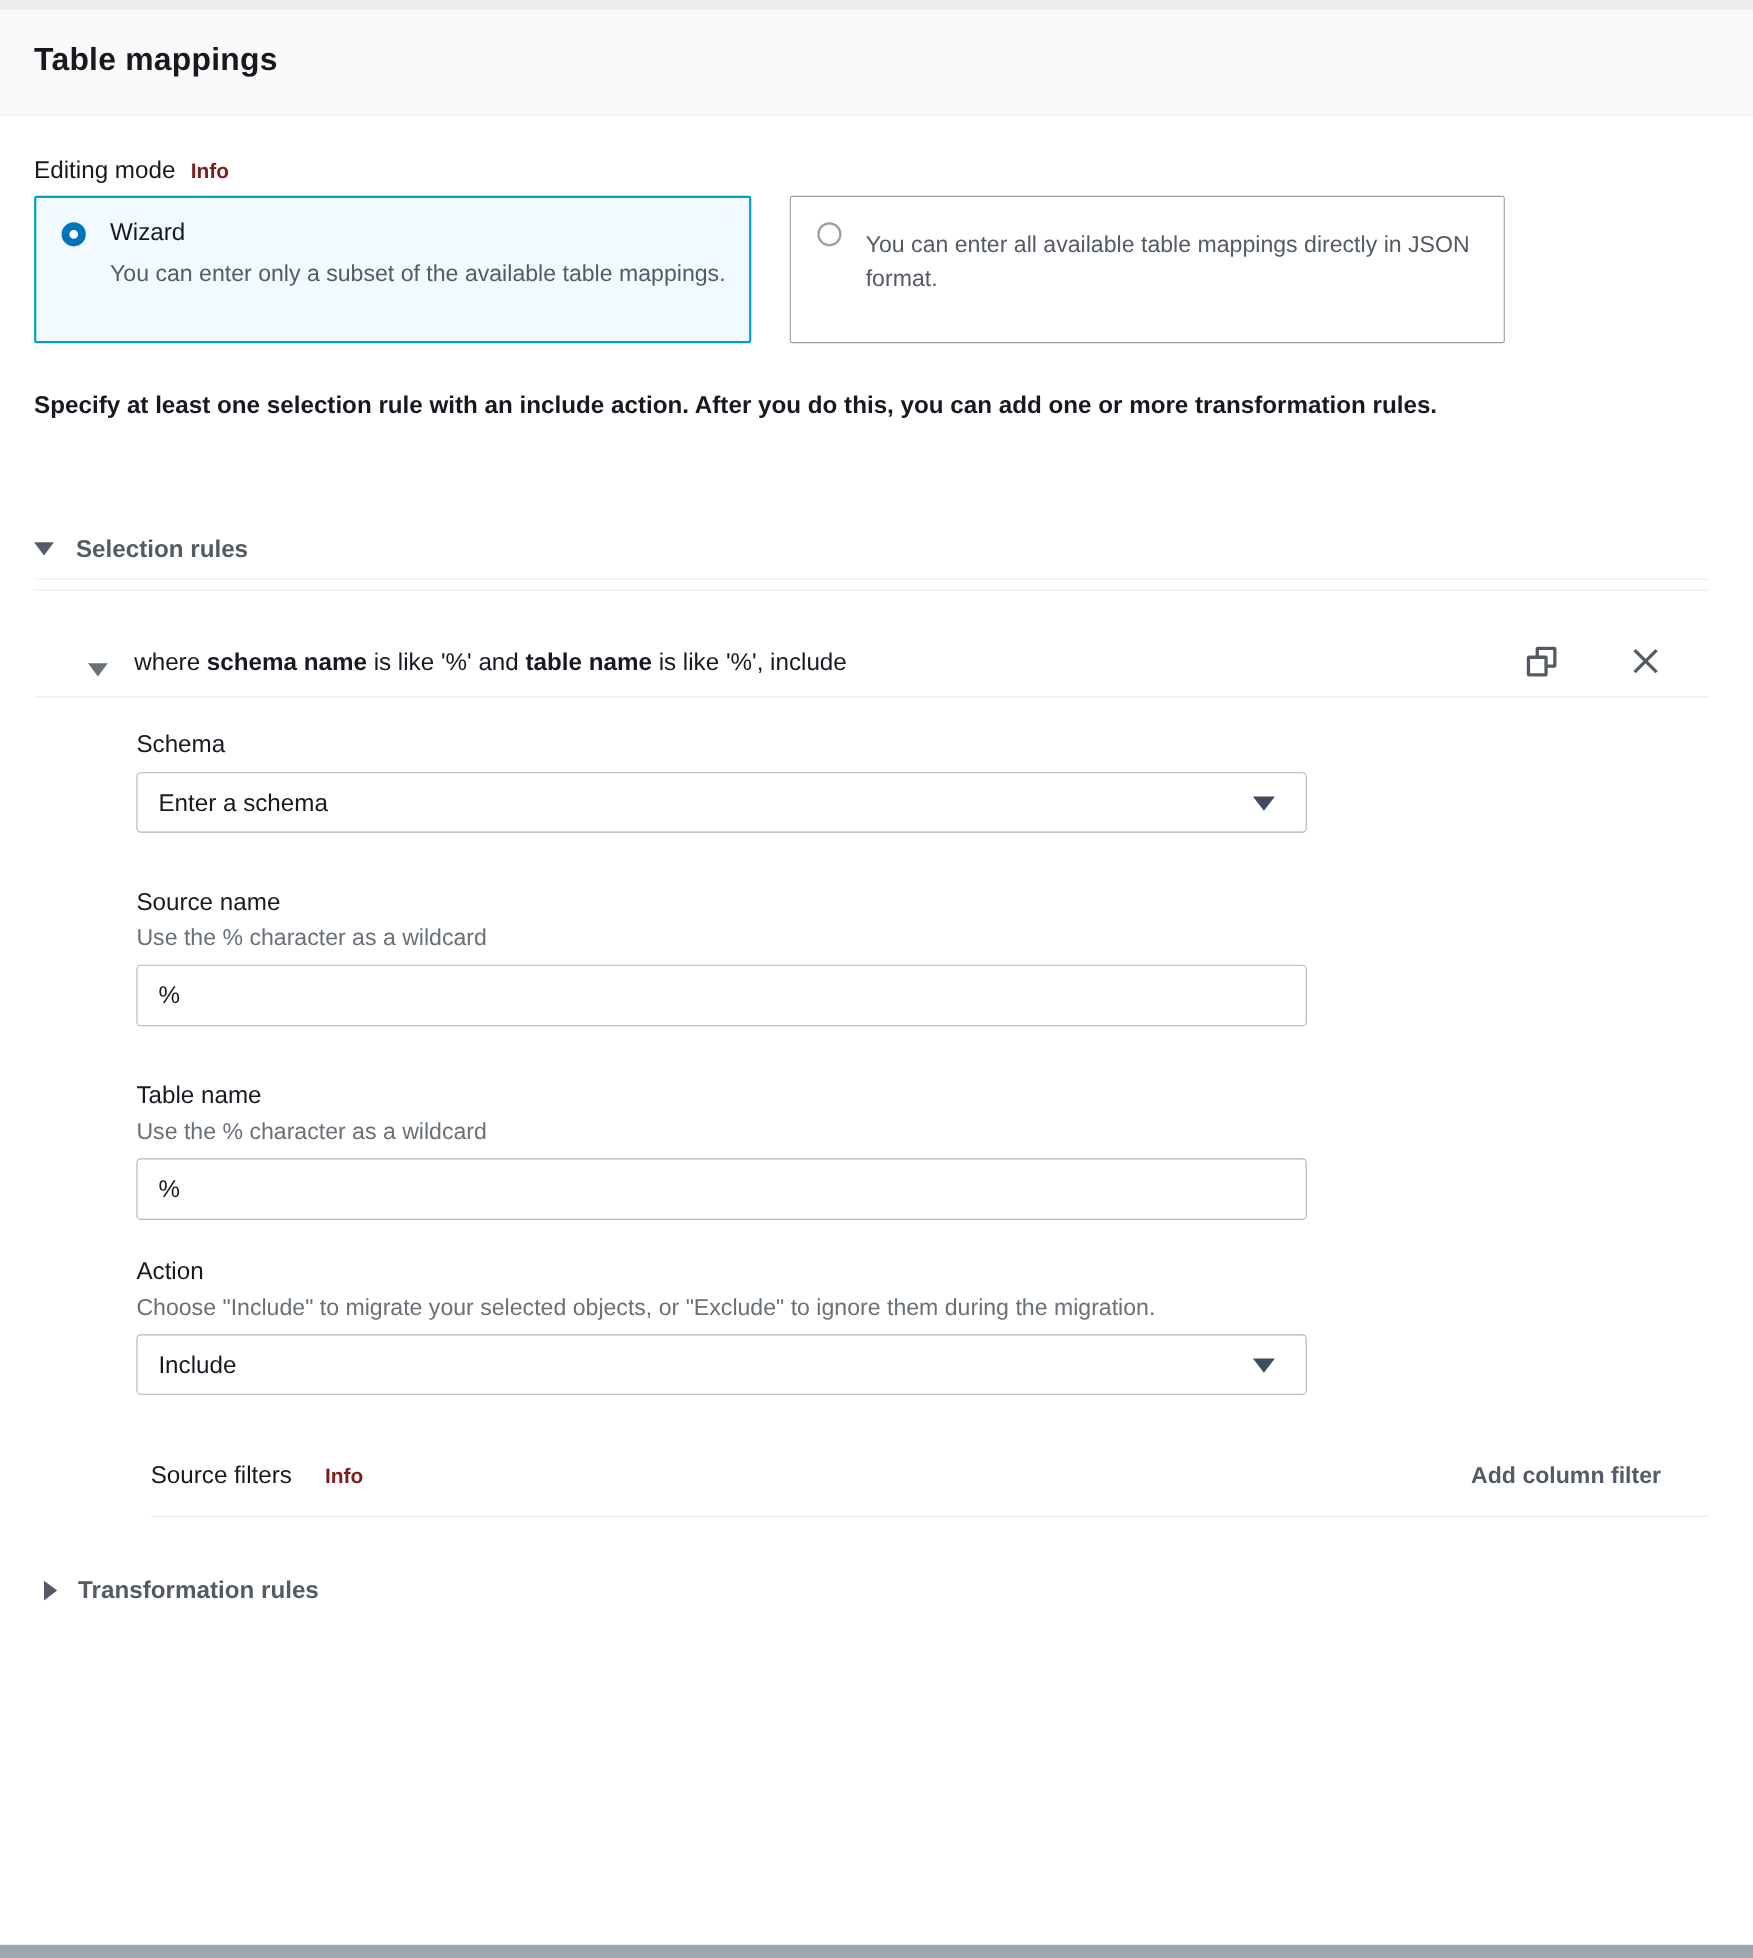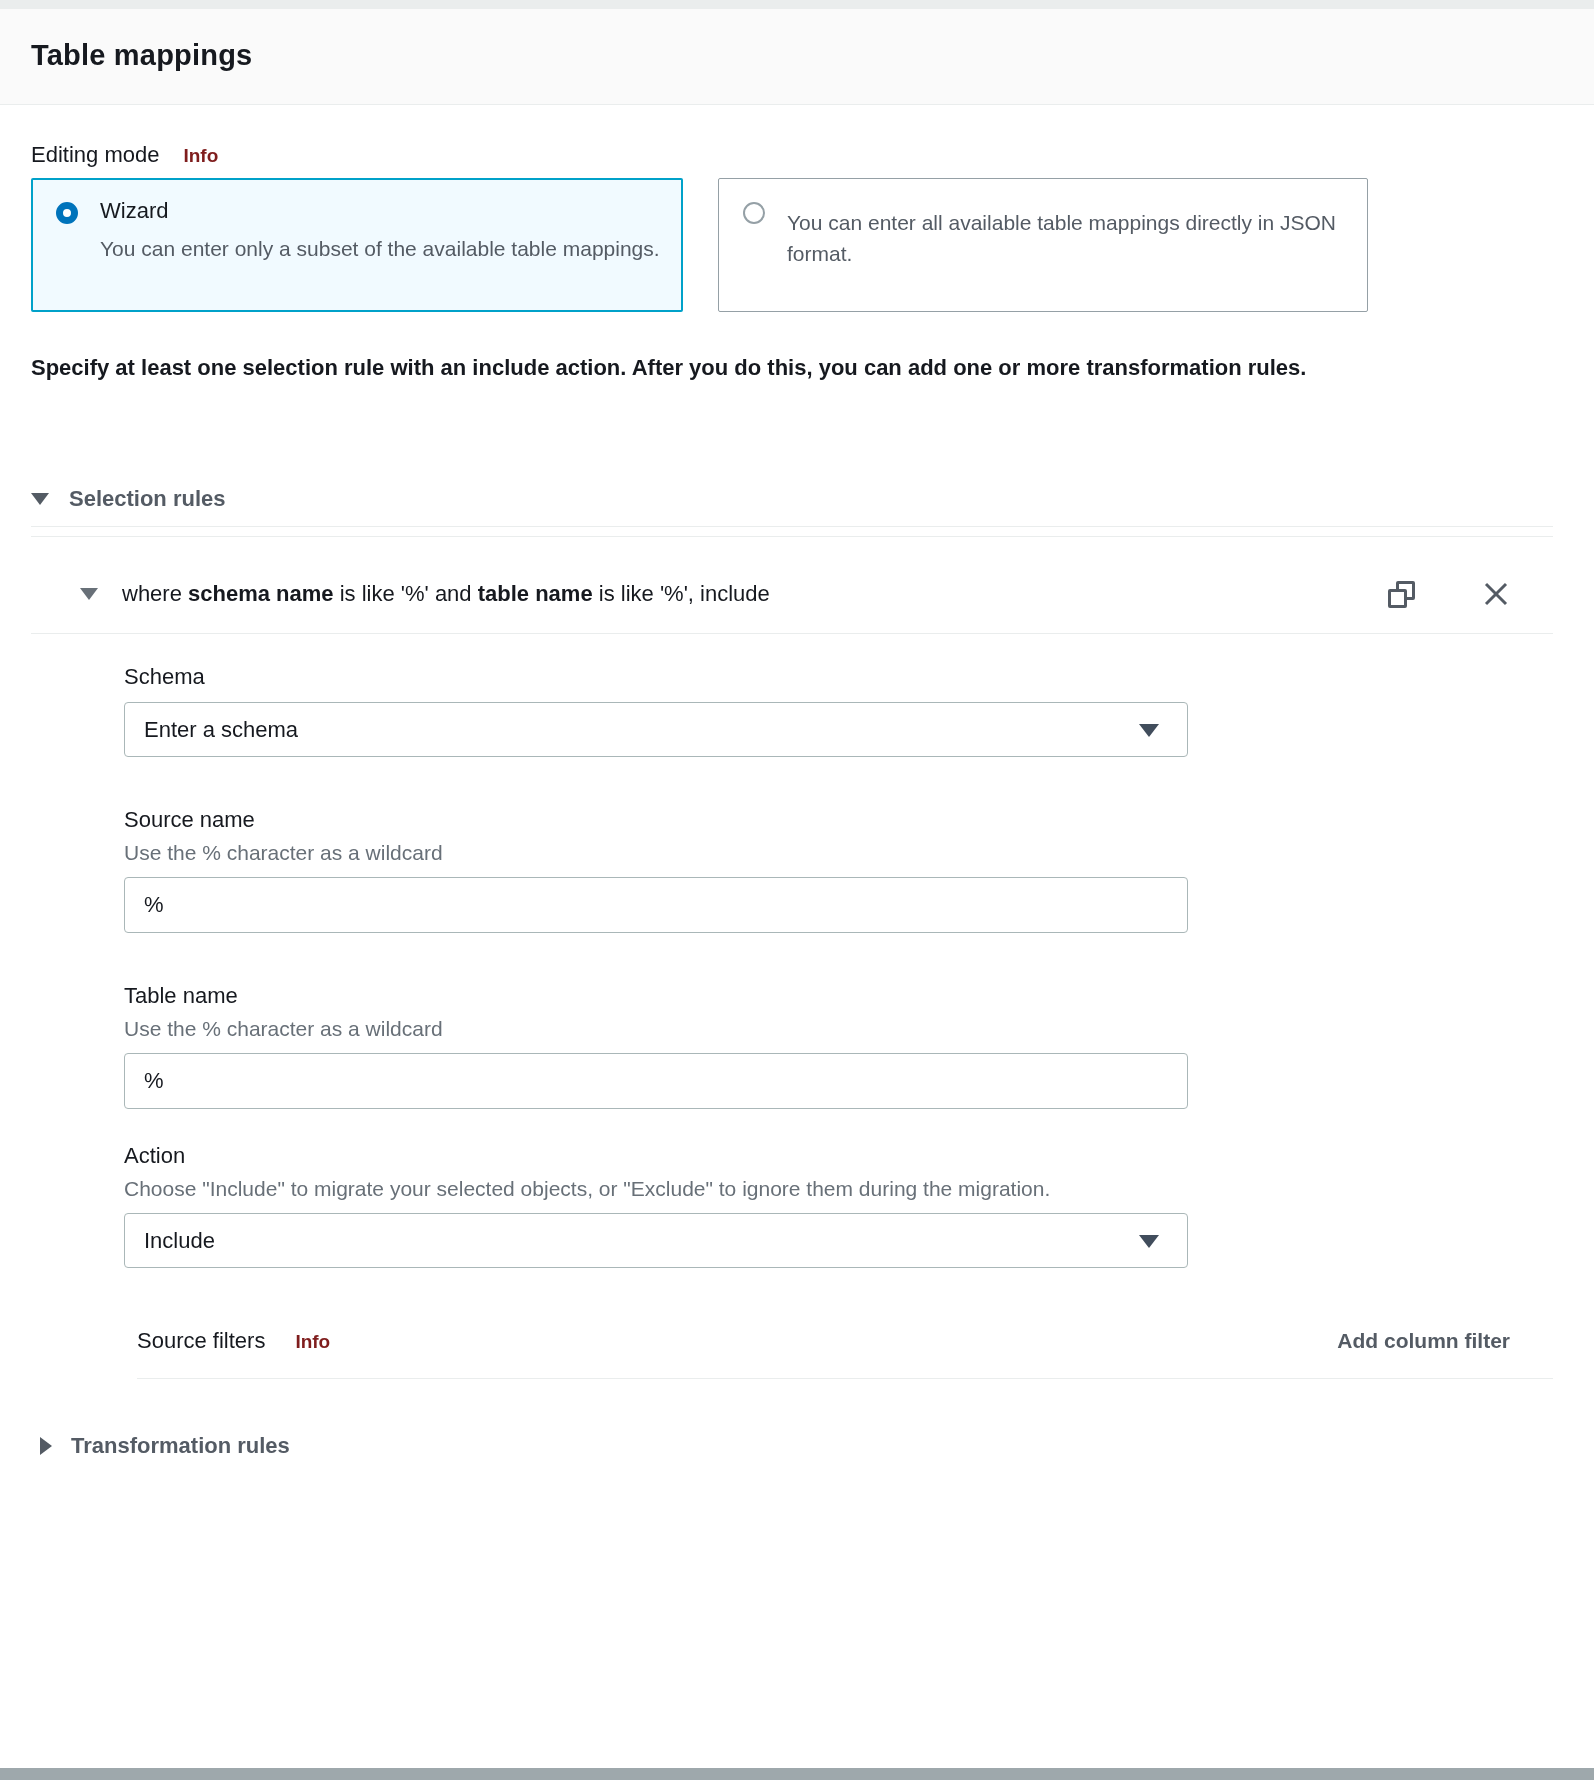--- a/index.html
+++ b/index.html
@@ -7,21 +7,21 @@
   .page { position:relative; width:1594px; height:1780px; background:#fff; overflow:hidden; }
 
   .top-strip { height:9px; background:#eaeded; }
 
   header.panel-header { background:#fafafa; border-bottom:1px solid #eaeded; padding:30px 31px 32px 31px; }
   .page-title { font-size:29px; font-weight:700; color:#16191f; letter-spacing:0.2px; }
 
   .content { padding:0 31px; }
 
   
-  .editing-row { margin-top:37px; display:flex; align-items:baseline; gap:24px; }
+  .editing-row { margin-top:37px; display:flex; align-items:baseline; gap:14px; }
   .field-title { font-size:22px; color:#16191f; }
   .info-link { font-size:19px; font-weight:700; color:#7f1d1d; cursor:pointer; }
 
   .cards { margin-top:10px; display:flex; gap:35px; width:1337px; }
   .card { height:134px; border-radius:2px; padding:19px 18px 18px 24px; display:flex; gap:22px; background:#fff; border:1px solid #95a0a6; }
   .card.selected { background:#f1faff; border:2px solid #00a1c9; padding:18px 17px 17px 23px; }
   .card-wizard { flex:0 0 652px; }
   .card-json { flex:0 0 650px; }
   .radio { width:22px; height:22px; border-radius:50%; background:#fff; flex:0 0 22px; margin-top:4px; }
   .radio.checked { border:7px solid #0073bb; }
@@ -41,21 +41,21 @@
   .divider { margin-top:14px; height:1px; background:#eaeded; }
 
   .desc-row { margin-top:22px; display:flex; align-items:flex-start; }
   .sr-desc { padding-top:16px; width:980px; font-size:22px; line-height:40px; color:#16191f; }
   .sr-desc .info-link { margin-left:26px; }
   .add-rule-btn { margin-left:auto; margin-right:46px; margin-top:3px; height:55px; padding:0 44px; background:#fff;
     border:1px solid #545b64; border-radius:2px; font-family:inherit; font-size:21px; font-weight:700; color:#545b64; cursor:pointer; }
 
   .divider.d2 { margin-top:9px; }
 
-  .rule-row { margin-top:36px; padding-left:49px; display:flex; align-items:center; height:42px; }
+  .rule-row { margin-top:36px; padding-left:49px; display:flex; align-items:flex-end; height:42px; }
   .rule-caret { margin-right:24px; }
   .rule-summary { font-size:22px; color:#16191f; }
   .rule-summary b { font-weight:700; }
   .rule-icons { margin-left:auto; margin-right:43px; display:flex; align-items:center; gap:67px; }
 
   .copy-icon { position:relative; width:27px; height:27px; cursor:pointer; }
   .copy-icon .back { position:absolute; top:0; right:0; width:19px; height:19px; border:3px solid #545b64; border-radius:2px; }
   .copy-icon .front { position:absolute; bottom:0; left:0; width:19px; height:19px; border:3px solid #545b64; border-radius:2px; background:#fff; }
   .close-icon { width:28px; height:28px; cursor:pointer; }
   .close-icon svg { display:block; }

